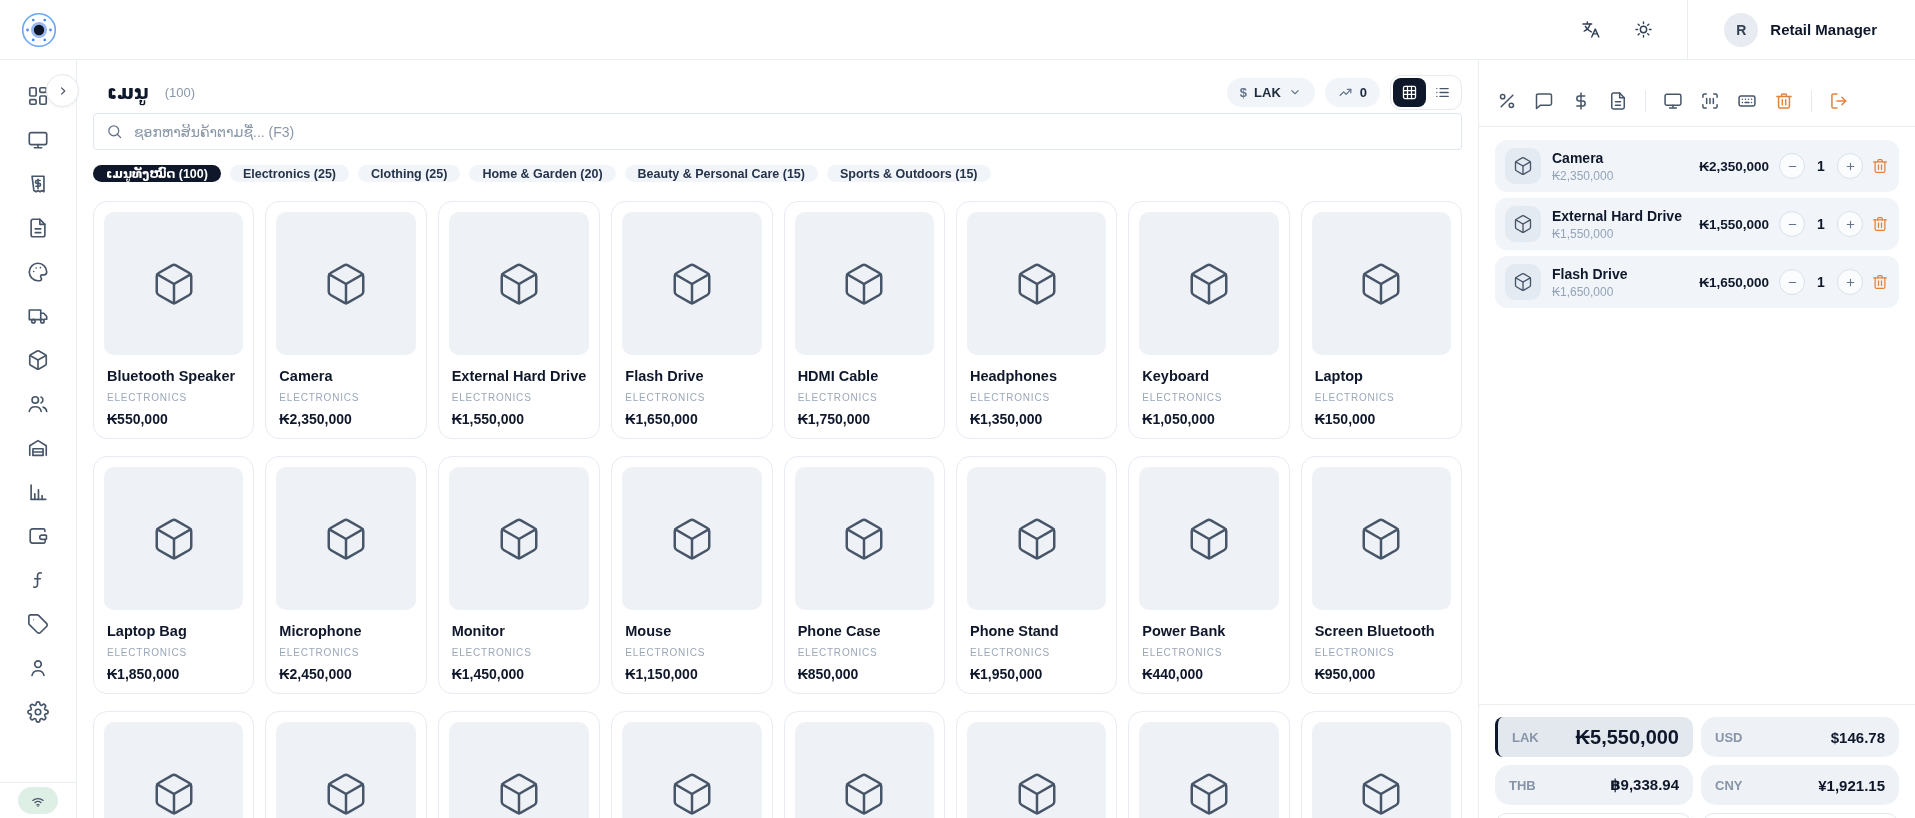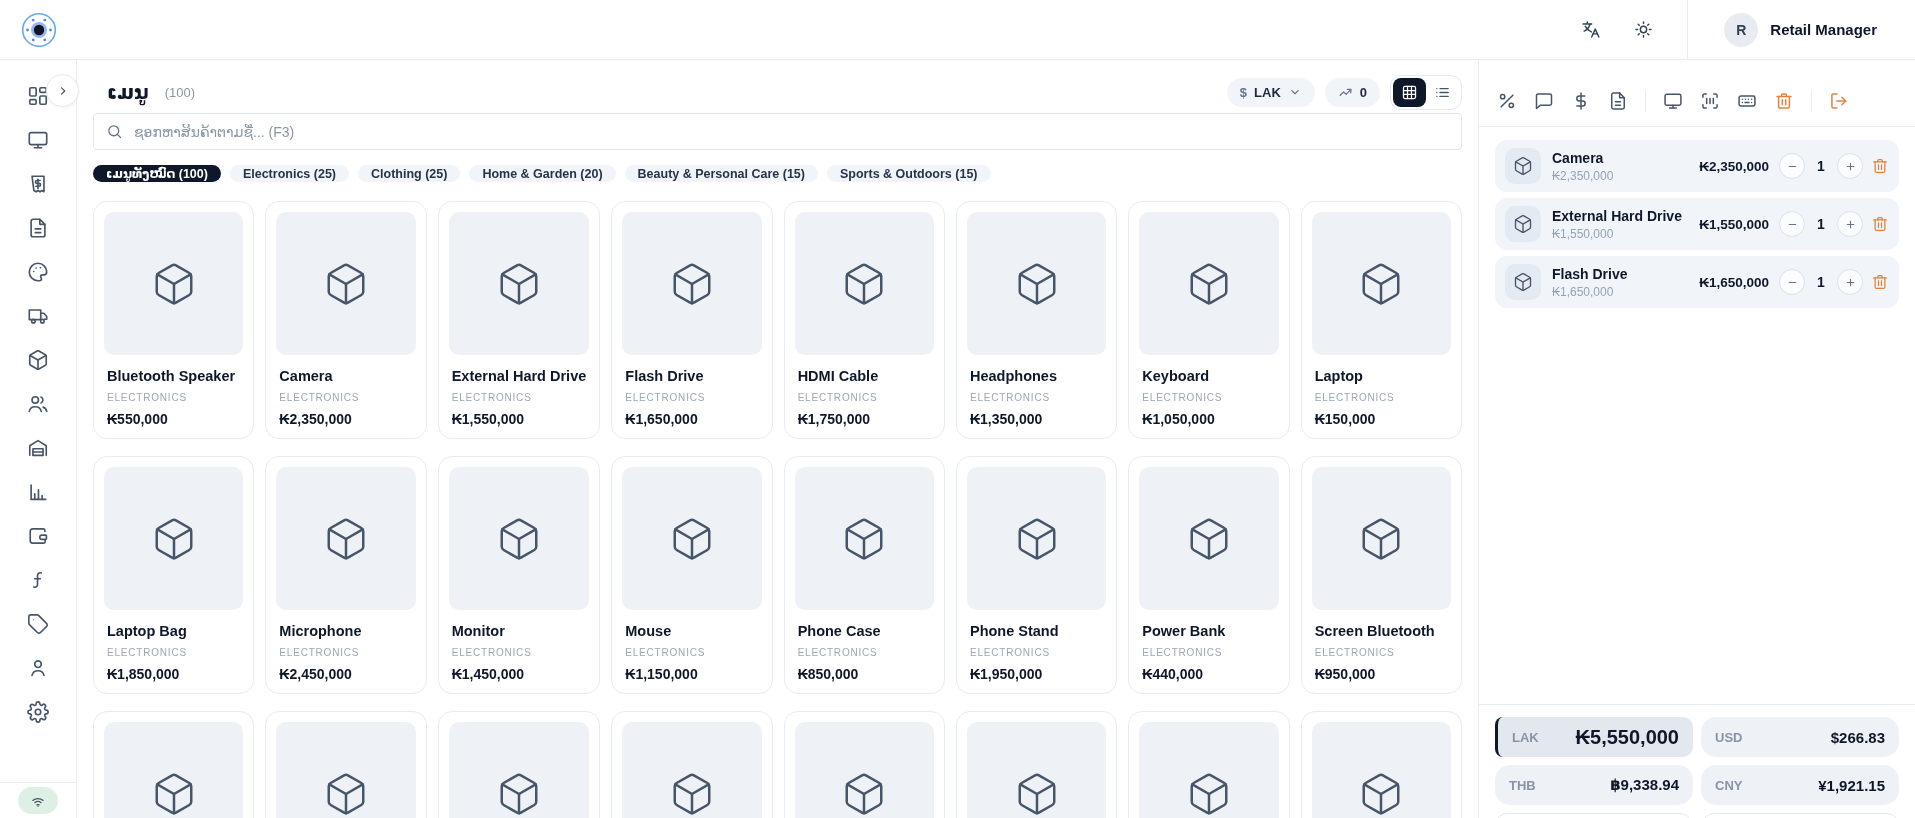--- a/index.html
+++ b/index.html
@@ -768,21 +768,21 @@
       </div>
     </div>
   <div class="totals">
     <div class="totals-grid" id="totals-grid">
         <div class="total-box active">
           <span class="t-code">LAK</span>
           <span class="t-amt">₭5,550,000</span>
         </div>
         <div class="total-box">
           <span class="t-code">USD</span>
-          <span class="t-amt">$266.83</span>
+          <span class="t-amt">$146.78</span>
         </div>
         <div class="total-box">
           <span class="t-code">THB</span>
           <span class="t-amt">฿9,338.94</span>
         </div>
         <div class="total-box">
           <span class="t-code">CNY</span>
           <span class="t-amt">¥1,921.15</span>
         </div>
       </div>

